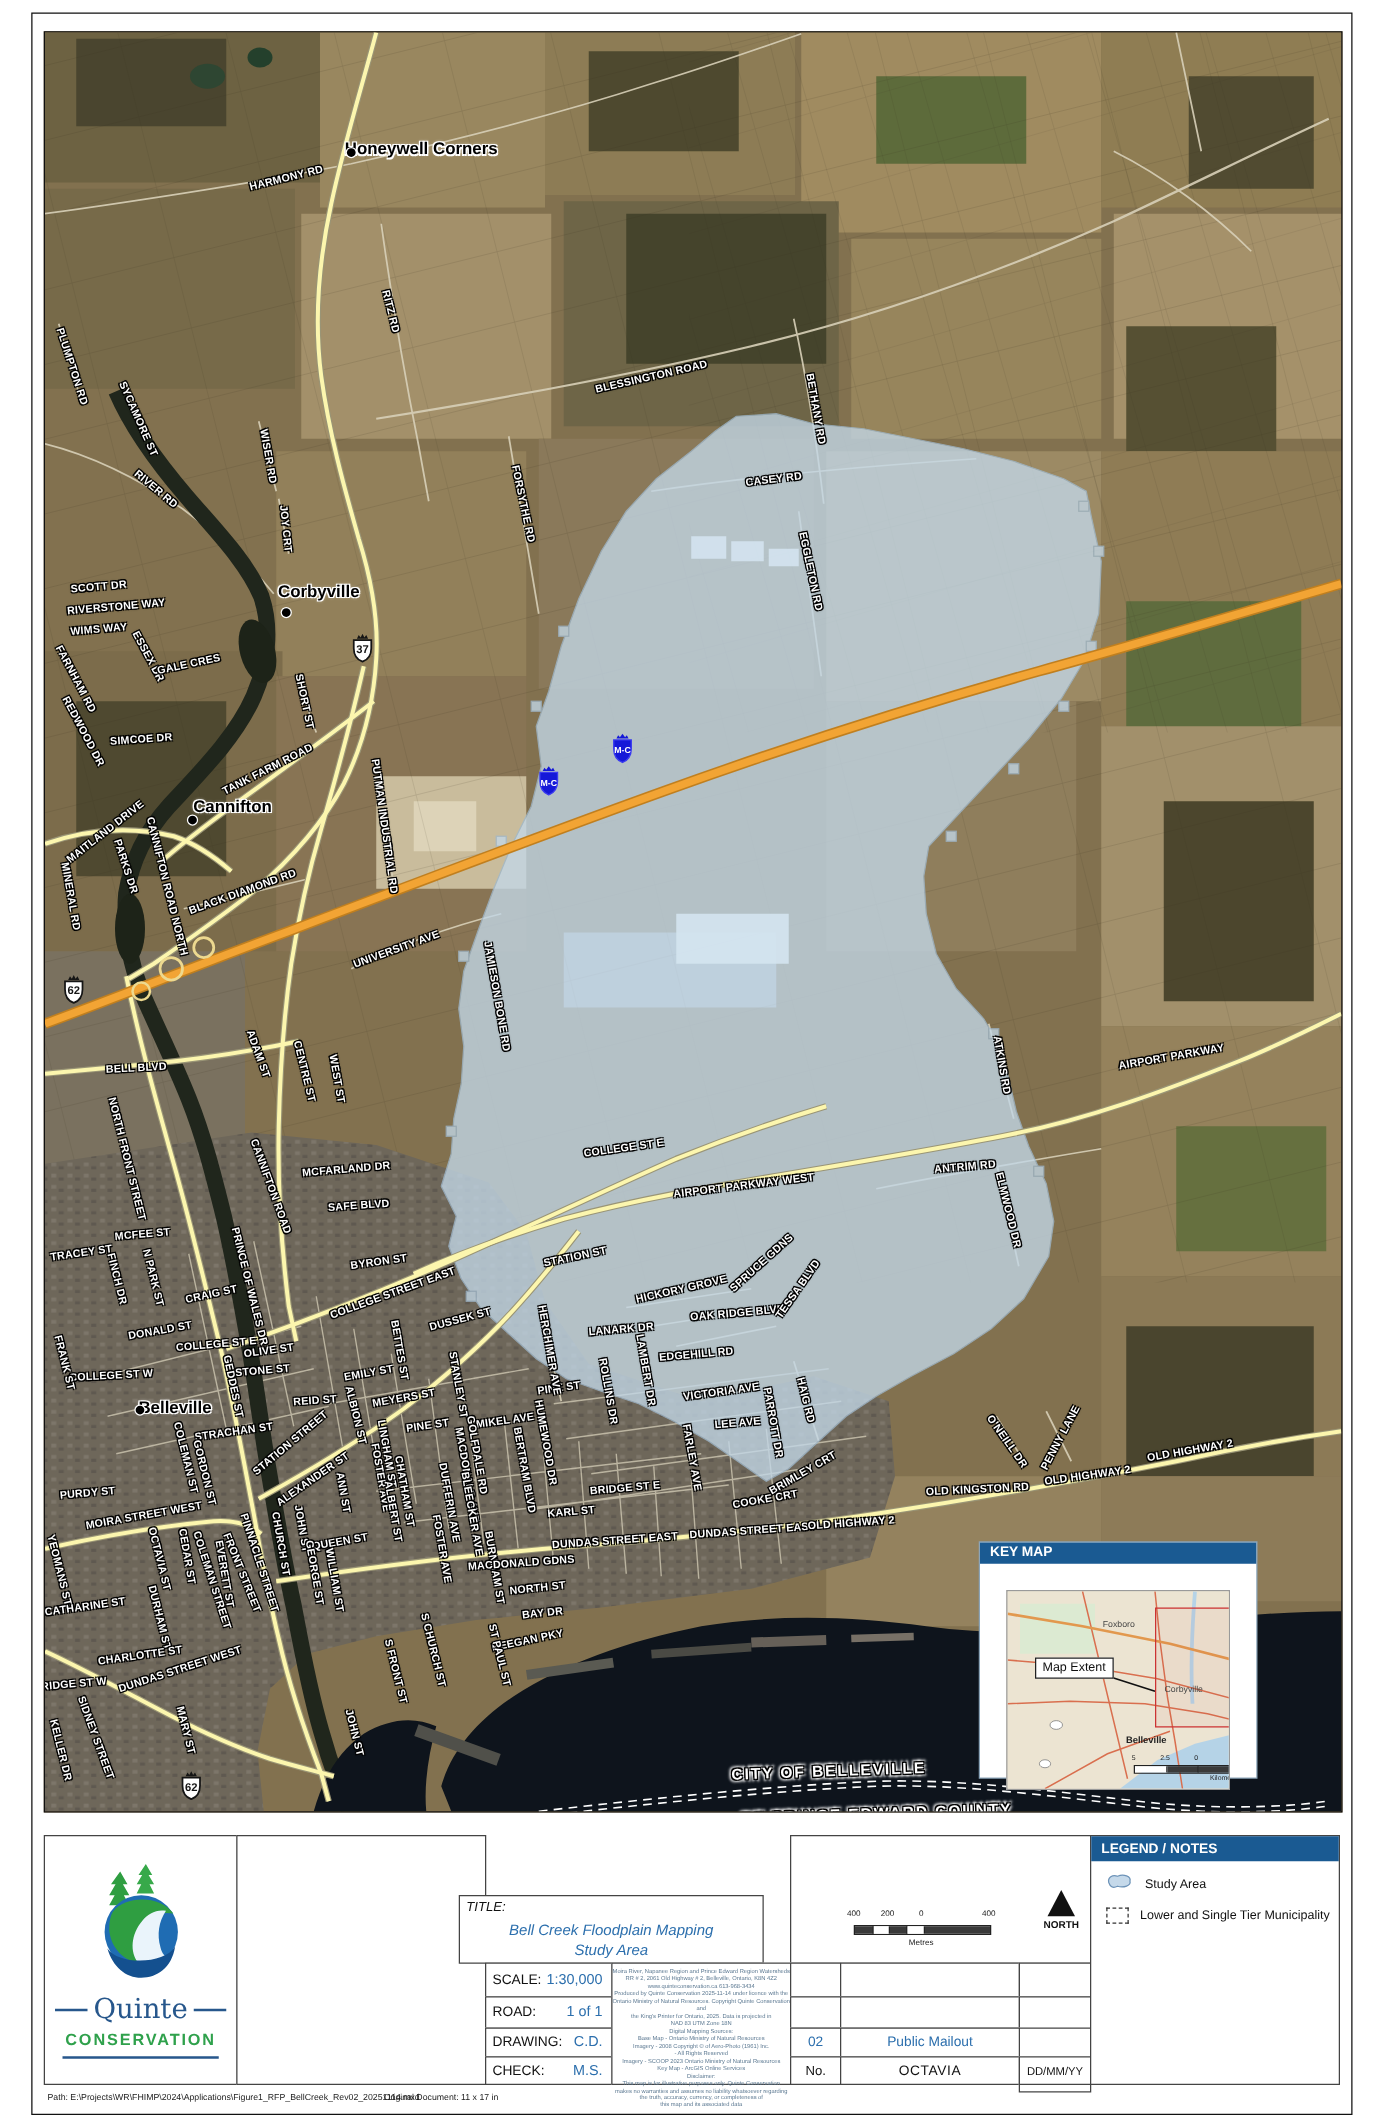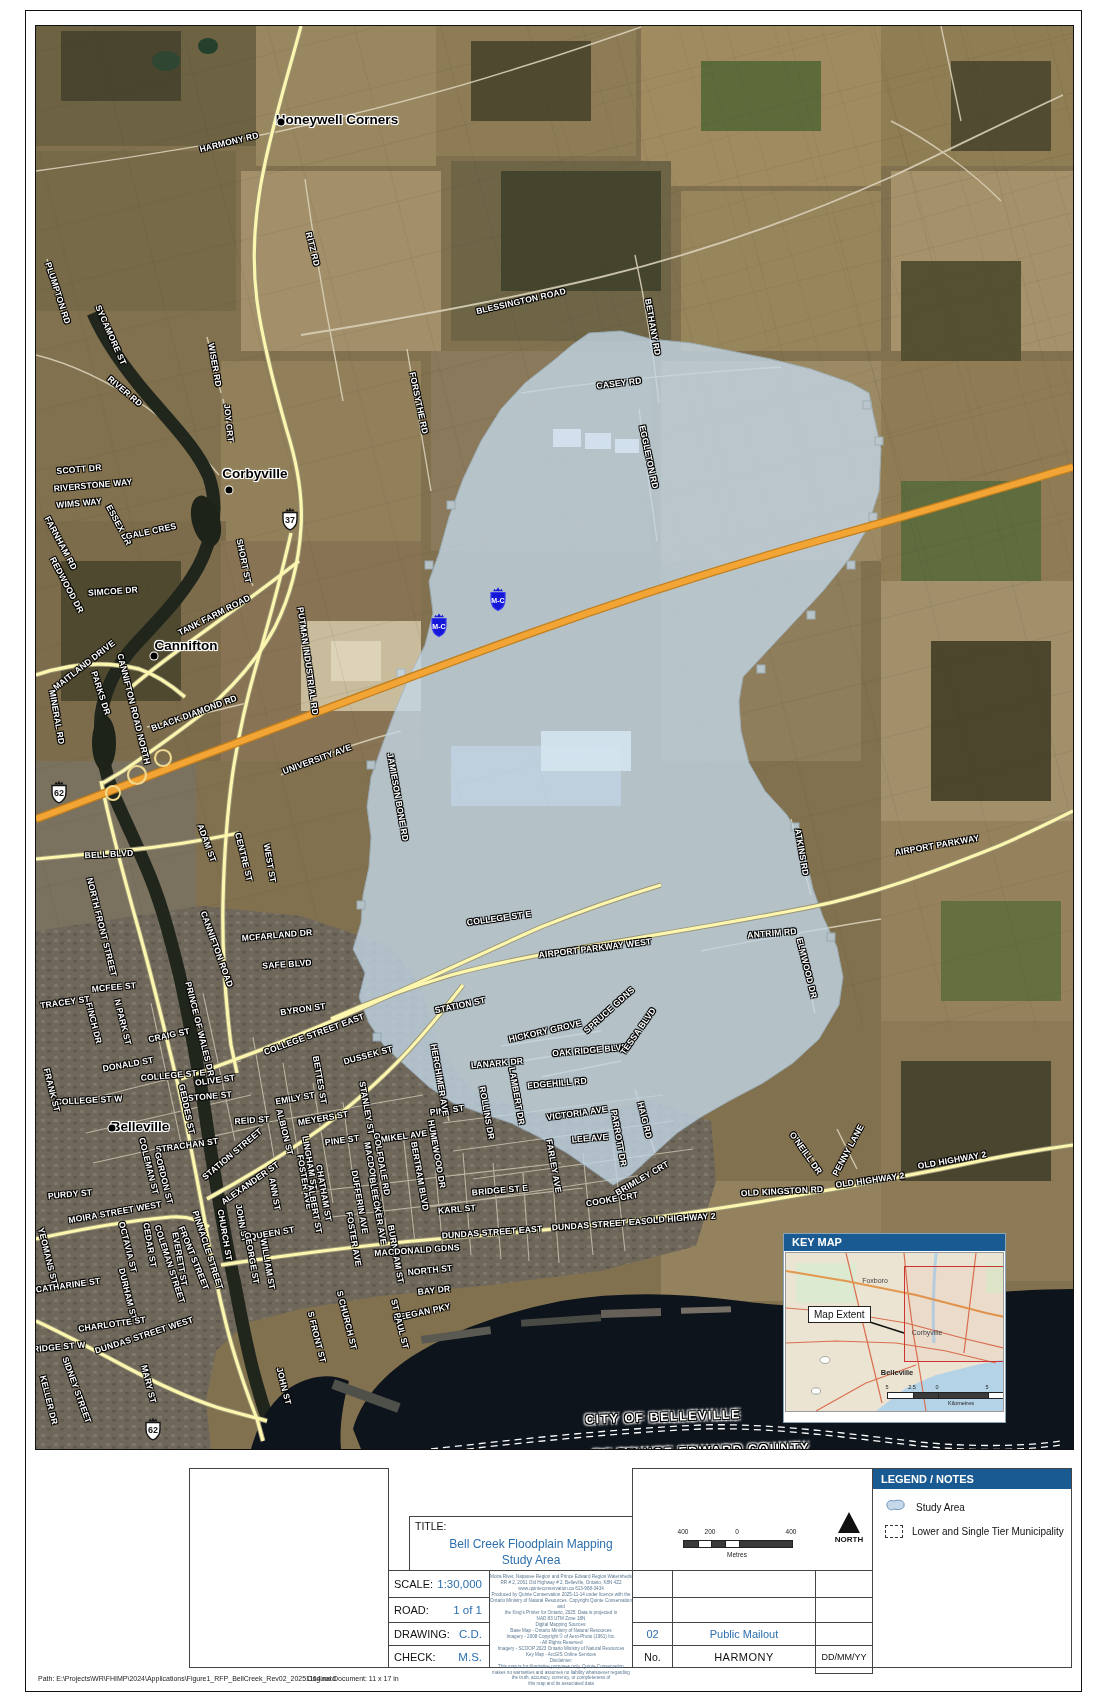--- a/index.html
+++ b/index.html
@@ -14,21 +14,21 @@
     text-shadow:-1px -1px 0 #000,1px -1px 0 #000,-1px 1px 0 #000,1px 1px 0 #000,0 0 2px #000;}
   .place-label{position:absolute;white-space:nowrap;font:bold 13.5px "Liberation Sans",sans-serif;color:#000;
     text-shadow:-1px -1px 0 #fff,1px -1px 0 #fff,-1px 1px 0 #fff,1px 1px 0 #fff,0 0 3px #fff;}
   .place-dot{position:absolute;width:7px;height:7px;border-radius:50%;background:#000;box-shadow:0 0 0 1px #fff;}
   .boundary-label{position:absolute;white-space:nowrap;font:bold 12.5px "Liberation Sans",sans-serif;letter-spacing:1.5px;color:#fff;
     text-shadow:-1px -1px 0 #000,1px -1px 0 #000,-1px 1px 0 #000,1px 1px 0 #000,-2px -2px 2px #fff,2px -2px 2px #fff,-2px 2px 2px #fff,2px 2px 2px #fff;}
   .shield{position:absolute;transform:translate(-50%,-50%);}
   
   #keymap{position:absolute;left:783px;top:1233px;width:221px;height:188px;background:#fff;box-shadow:0 0 0 1px #8aa4b8;}
   #keymap-header{height:17px;background:#1a5a92;color:#fff;font:bold 11px "Liberation Sans",sans-serif;line-height:17px;padding-left:8px;}
-  #keymap-body{position:relative;margin:1px;height:158px;background:#ece4d2;border:1px solid #9a9a9a;overflow:hidden;}
+  #keymap-body{position:relative;margin:21px;height:158px;background:#ece4d2;border:1px solid #9a9a9a;overflow:hidden;}
   .km-town{position:absolute;transform:translate(-50%,-50%);font:7px "Liberation Sans",sans-serif;color:#444;white-space:nowrap;}
   .km-town.b{font-weight:bold;color:#222;font-size:7.5px;}
   #km-extent{position:absolute;left:118px;top:13px;width:104px;height:94px;border:1.5px solid #c33;background:rgba(204,51,51,.05);}
   #km-extent-label{position:absolute;left:22px;top:53px;background:#fff;border:1px solid #222;color:#111;font:10px "Liberation Sans",sans-serif;padding:2px 5px;}
   .km-scale-label{position:absolute;top:131px;transform:translateX(-50%);font:5.5px "Liberation Sans",sans-serif;color:#222;}
   #km-bar{position:absolute;left:101px;top:139px;width:149px;height:5px;border:1px solid #222;display:flex;}
   #km-bar div{height:100%;}
   #km-unit{position:absolute;left:175px;top:147px;transform:translateX(-50%);font:5.5px "Liberation Sans",sans-serif;color:#222;}
   
   .tb-cell{position:absolute;border:1px solid #444;box-sizing:border-box;background:#fff;}
@@ -456,24 +456,37 @@
             <div style="width:25px;background:#3a3a3a;border-right:1px solid #222;"></div>
             <div style="width:50px;background:#3a3a3a;border-right:1px solid #222;"></div>
             <div style="width:49px;background:#fff;"></div>
           </div>
           <div id="km-unit">Kilometres</div>
         </div>
       </div>
     </div>
   </div>
 
+  <div id="logo-cell">
+    <svg id="logo-art" width="110" height="120" viewBox="0 0 150 160">
+      <path d="M52,12 l8,14 h-5 l7,12 h-6 l6,11 h-22 l6,-11 h-6 l7,-12 h-5 z" fill="#2f9e41"></path>
+      <path d="M80,4 l7,12 h-4 l6,10 h-5 l5,10 h-19 l5,-10 h-5 l6,-10 h-4 z" fill="#37a94a"></path>
+      <circle cx="75" cy="78" r="40" fill="#1f6cb3"></circle>
+      <path d="M44,56 C58,38 96,38 110,58 C92,54 74,66 68,84 C64,98 68,108 76,114 C56,110 42,96 40,76 C40,68 41,61 44,56 Z" fill="#2f9e41"></path>
+      <path d="M72,112 C62,100 64,80 76,66 C82,58 92,53 102,55 C94,67 92,81 96,95 C98,103 102,107 108,105 C100,113 86,118 72,112 Z" fill="#eaf4fb"></path>
+      <path d="M38,96 C50,114 100,114 112,94 C108,118 92,128 75,128 C58,128 44,116 38,96 Z" fill="#14508f"></path>
+    </svg>
+    <div class="logo-name">Quinte</div>
+    <div class="logo-sub">CONSERVATION</div>
+    <div class="logo-rule"></div>
+  </div>
 
   <div class="tb-cell" style="left:189px;top:1468px;width:200px;height:200px;"></div>
 
-  <div class="tb-cell" style="left:409px;top:1516px;width:244px;height:55px;">
+  <div class="tb-cell" style="left:367px;top:1516px;width:244px;height:55px;font-style:italic;">
     <div class="tb-label">TITLE:</div>
     <div class="tb-center tb-val" style="top:20px;font-size:12px;">Bell Creek Floodplain Mapping</div>
     <div class="tb-center tb-val" style="top:36px;font-size:12px;">Study Area</div>
   </div>
   <div class="tb-cell" style="left:388px;top:1570px;width:102px;height:28px;">
     <div class="row-label">SCALE:</div>
     <div class="row-val tb-val">1:30,000</div>
   </div>
   <div class="tb-cell" style="left:388px;top:1597px;width:102px;height:26px;">
     <div class="row-label">ROAD:</div>
@@ -538,21 +551,21 @@
   <div class="tb-cell" style="left:672px;top:1622px;width:144px;height:24px;padding-left:40px;">
     <div class="tb-center tb-val" style="top:50%;transform:translateY(-50%);font-size:11px;">Public Mailout</div>
   </div>
   <div class="tb-cell" style="left:815px;top:1622px;width:58px;height:24px;margin-top:28px;">
     <div class="tb-center tb-val" style="top:50%;transform:translateY(-50%);font-size:9.5px;">14/11/25</div>
   </div>
   <div class="tb-cell" style="left:632px;top:1645px;width:41px;height:23px;">
     <div class="tb-center" style="top:50%;transform:translateY(-50%);font-size:10.5px;color:#111;">No.</div>
   </div>
   <div class="tb-cell" style="left:672px;top:1645px;width:144px;height:23px;">
-    <div class="tb-center" style="top:50%;transform:translateY(-50%);font-size:11px;color:#111;letter-spacing:.5px;">HARMONY</div>
+    <div class="tb-center" style="top:50%;transform:translateY(-50%);font-size:11px;color:#111;letter-spacing:.5px;">OCTAVIA</div>
   </div>
   <div class="tb-cell" style="left:815px;top:1645px;width:58px;height:23px;">
     <div class="tb-center" style="top:50%;transform:translateY(-50%);font-size:9px;color:#111;">DD/MM/YY</div>
   </div>
 
   <div id="legend">
     <div id="legend-header">LEGEND / NOTES</div>
     <div id="legend-items">
         <div class="legend-row">
           <span><svg width="22" height="14" viewBox="0 0 22 14">

